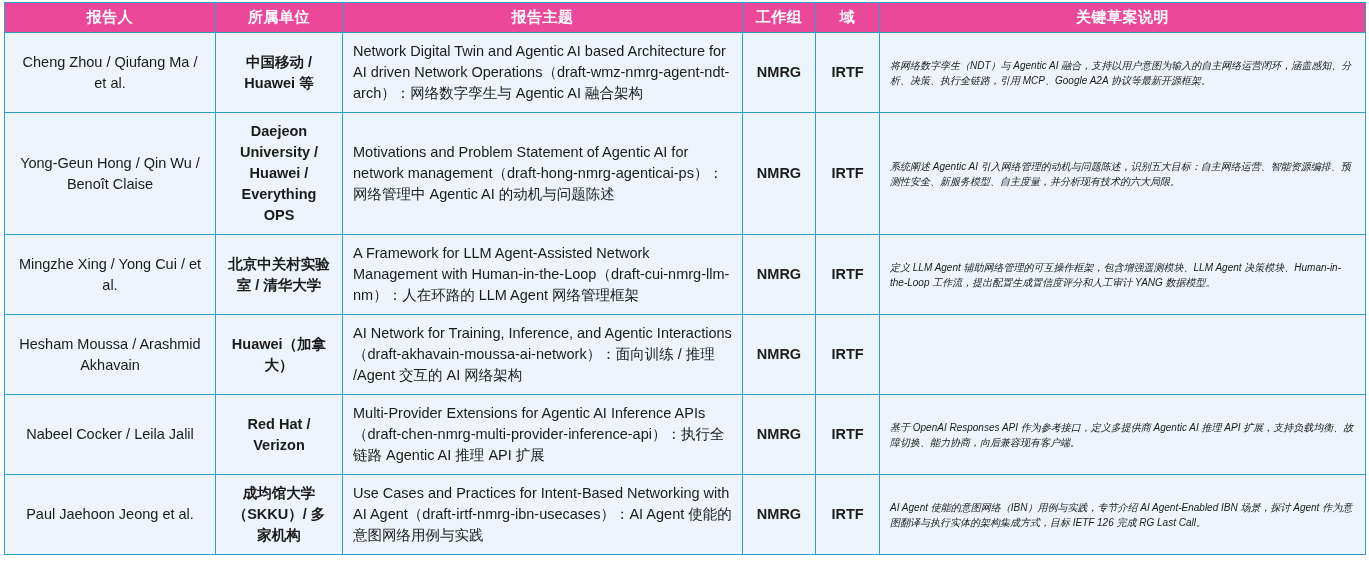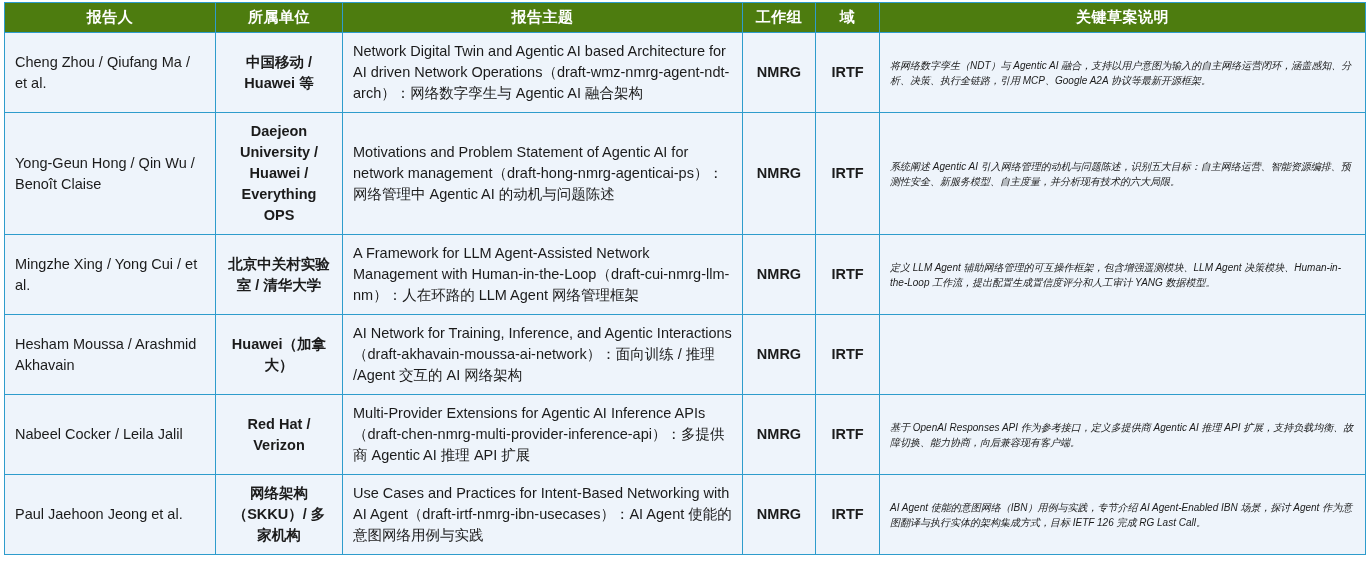--- a/index.html
+++ b/index.html
@@ -24,38 +24,38 @@
     table-layout: fixed;
     border: 1px solid #2e9ccc;
   }
   table.report-table th,
   table.report-table td {
     border: 1px solid #2e9ccc;
     vertical-align: middle;
     box-sizing: border-box;
   }
   thead th {
-    background: #4d7c0f;
+    background: #ec4899;
     color: #ffffff;
     font-size: 15px;
     font-weight: bold;
     text-align: center;
     height: 30px;
     padding: 4px 6px;
     letter-spacing: 0.5px;
   }
   tbody td {
     background: #eef4fb;
     font-size: 14.5px;
     line-height: 1.45;
     padding: 8px 10px;
     color: #1b1b1b;
   }
   td.c-speaker {
-    text-align: left;
+    text-align: center;
     margin-left: 48px;
   }
   td.c-org {
     text-align: center;
     font-weight: bold;
   }
   td.c-topic {
     text-align: left;
   }
   td.c-wg, td.c-area {
@@ -129,28 +129,28 @@
         <td class="c-speaker">Hesham Moussa / Arashmid Akhavain</td>
         <td class="c-org">Huawei（加拿大）</td>
         <td class="c-topic">AI Network for Training, Inference, and Agentic Interactions（draft-akhavain-moussa-ai-network）：面向训练 / 推理 /Agent 交互的 AI 网络架构</td>
         <td class="c-wg">NMRG</td>
         <td class="c-area">IRTF</td>
         <td class="c-desc"></td>
       </tr>
       <tr>
         <td class="c-speaker">Nabeel Cocker / Leila Jalil</td>
         <td class="c-org">Red Hat / Verizon</td>
-        <td class="c-topic">Multi-Provider Extensions for Agentic AI Inference APIs（draft-chen-nmrg-multi-provider-inference-api）：多提供商 Agentic AI 推理 API 扩展</td>
+        <td class="c-topic">Multi-Provider Extensions for Agentic AI Inference APIs（draft-chen-nmrg-multi-provider-inference-api）：执行全链路 Agentic AI 推理 API 扩展</td>
         <td class="c-wg">NMRG</td>
         <td class="c-area">IRTF</td>
         <td class="c-desc">基于 OpenAI Responses API 作为参考接口，定义多提供商 Agentic AI 推理 API 扩展，支持负载均衡、故障切换、能力协商，向后兼容现有客户端。</td>
       </tr>
       <tr>
         <td class="c-speaker">Paul Jaehoon Jeong et al.</td>
-        <td class="c-org">网络架构（SKKU）/ 多家机构</td>
+        <td class="c-org">成均馆大学（SKKU）/ 多家机构</td>
         <td class="c-topic">Use Cases and Practices for Intent-Based Networking with AI Agent（draft-irtf-nmrg-ibn-usecases）：AI Agent 使能的意图网络用例与实践</td>
         <td class="c-wg">NMRG</td>
         <td class="c-area">IRTF</td>
         <td class="c-desc">AI Agent 使能的意图网络（IBN）用例与实践，专节介绍 AI Agent-Enabled IBN 场景，探讨 Agent 作为意图翻译与执行实体的架构集成方式，目标 IETF 126 完成 RG Last Call。</td>
       </tr>
     </tbody>
   </table>
 </div>
 
 </body></html>

